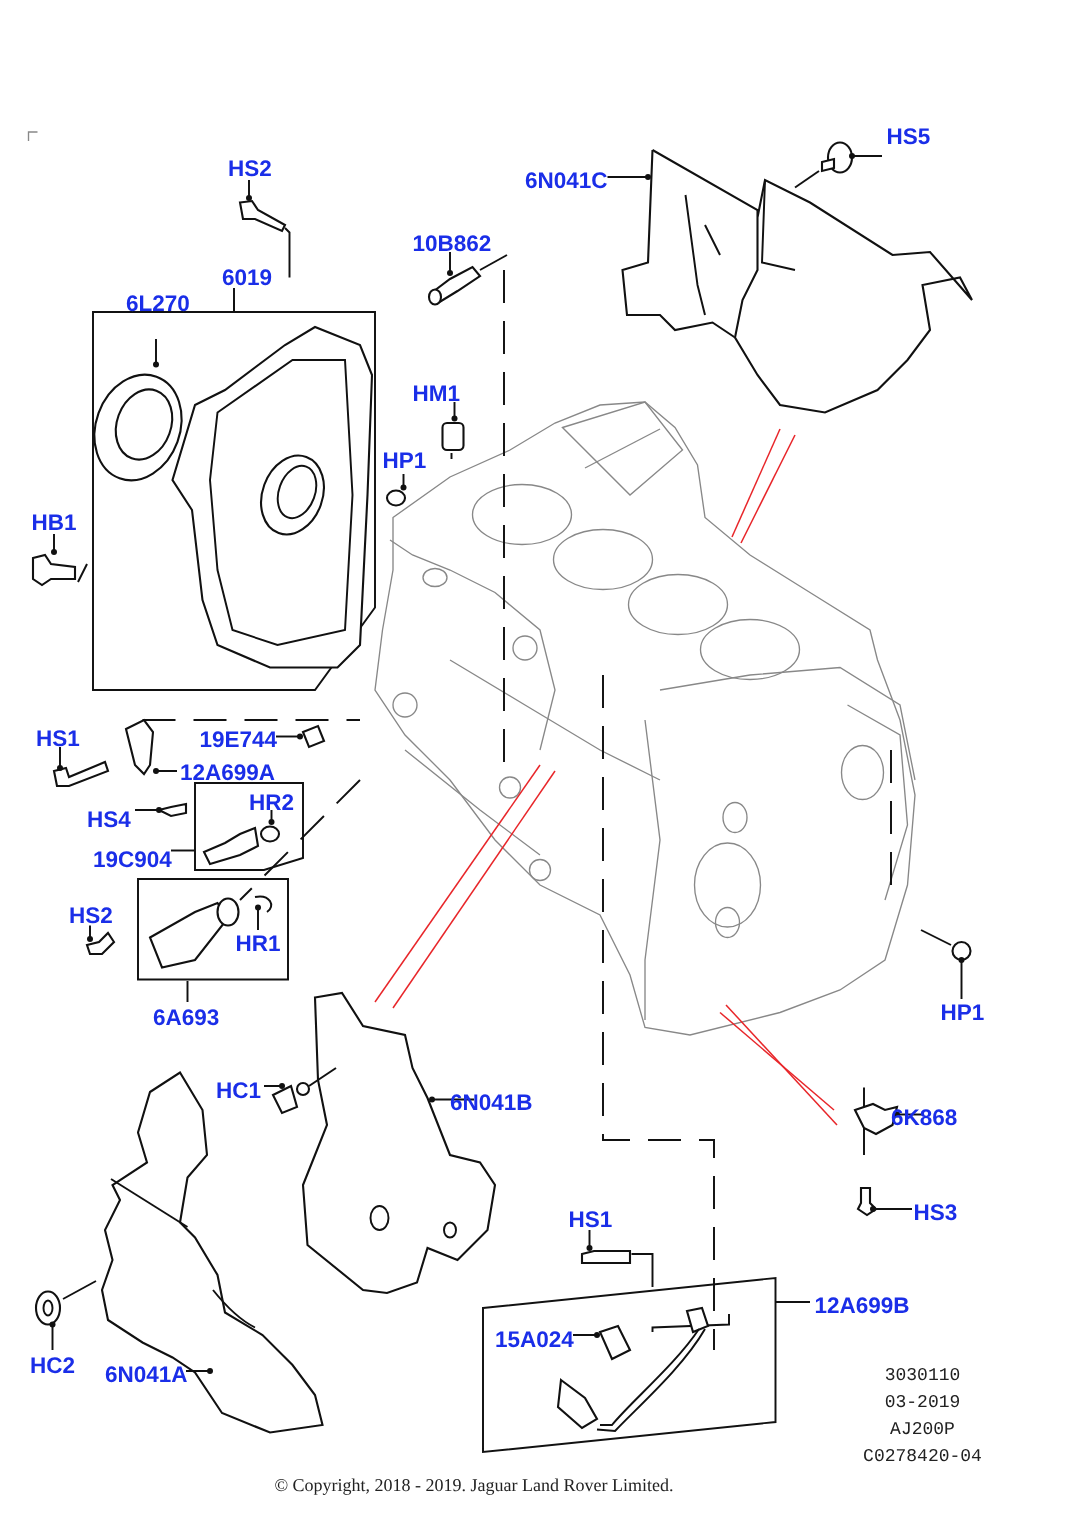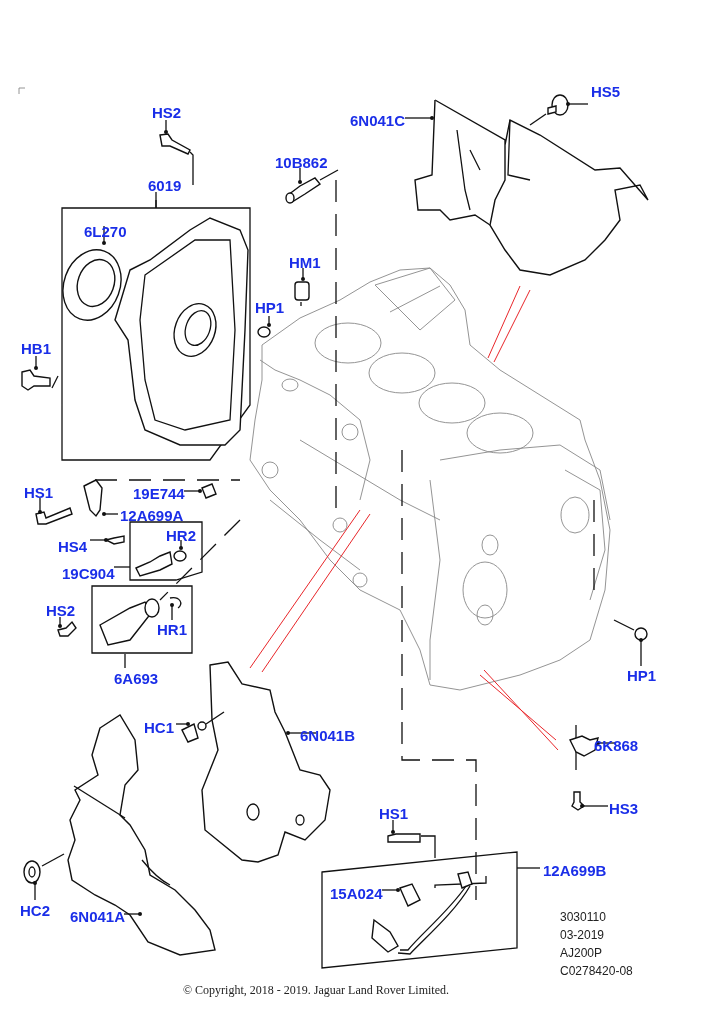--- a/index.html
+++ b/index.html
@@ -9,24 +9,24 @@
     position: absolute;
     font-family: Liberation Sans, sans-serif;
     font-weight: bold;
     font-size: 15px;
     color: #1a2ee8;
     white-space: nowrap;
     line-height: 1;
   }
   .meta {
     position: absolute;
-    font-family: Liberation Sans, sans-serif;
+    font-family: Liberation Mono, monospace;
     font-size: 12px;
     color: #222;
-    text-align: left;
+    text-align: center;
     width: 110px;
     line-height: 1;
   }
   .copyright {
     position: absolute;
     left: 0; width: 632px; top: 983px;
     text-align: center;
     font-family: "Liberation Serif", "DejaVu Serif", serif;
     font-size: 12px;
     color: #222;
@@ -251,45 +251,45 @@
       <circle class="dot" cx="398" cy="890" r="2"></circle>
     <path class="ln" d="M35 883 L35 900"></path>
       <circle class="dot" cx="35" cy="883" r="2"></circle>
     <path class="ln" d="M124 914 L140 914"></path>
       <circle class="dot" cx="140" cy="914" r="2"></circle>
   </g>
 </svg>
 
 <span class="callout" style="left:152px;top:105px">HS2</span>
 <span class="callout" style="left:148px;top:178px">6019</span>
-<span class="callout" style="left:84px;top:224px">6L270</span>
+<span class="callout" style="left:84px;top:195px">6L270</span>
 <span class="callout" style="left:21px;top:341px">HB1</span>
 <span class="callout" style="left:275px;top:155px">10B862</span>
-<span class="callout" style="left:289px;top:255px">HM1</span>
+<span class="callout" style="left:275px;top:255px">HM1</span>
 <span class="callout" style="left:255px;top:300px">HP1</span>
 <span class="callout" style="left:350px;top:113px">6N041C</span>
 <span class="callout" style="left:591px;top:84px">HS5</span>
 <span class="callout" style="left:24px;top:485px">HS1</span>
 <span class="callout" style="left:133px;top:486px">19E744</span>
 <span class="callout" style="left:120px;top:508px">12A699A</span>
 <span class="callout" style="left:58px;top:539px">HS4</span>
 <span class="callout" style="left:166px;top:528px">HR2</span>
 <span class="callout" style="left:62px;top:566px">19C904</span>
 <span class="callout" style="left:46px;top:603px">HS2</span>
 <span class="callout" style="left:157px;top:622px">HR1</span>
-<span class="callout" style="left:114px;top:671px">6A693</span>
+<span class="callout" style="left:102px;top:671px">6A693</span>
 <span class="callout" style="left:627px;top:668px">HP1</span>
 <span class="callout" style="left:144px;top:720px">HC1</span>
 <span class="callout" style="left:300px;top:728px">6N041B</span>
 <span class="callout" style="left:594px;top:738px">6K868</span>
 <span class="callout" style="left:609px;top:801px">HS3</span>
 <span class="callout" style="left:379px;top:806px">HS1</span>
 <span class="callout" style="left:543px;top:863px">12A699B</span>
 <span class="callout" style="left:330px;top:886px">15A024</span>
 <span class="callout" style="left:20px;top:903px">HC2</span>
 <span class="callout" style="left:70px;top:909px">6N041A</span>
 
 <div class="meta" style="left:560px;top:911px">3030110</div>
 <div class="meta" style="left:560px;top:929px">03-2019</div>
 <div class="meta" style="left:560px;top:947px">AJ200P</div>
-<div class="meta" style="left:560px;top:965px">C0278420-08</div>
+<div class="meta" style="left:560px;top:965px">C0278420-04</div>
 
 <div class="copyright">© Copyright, 2018 - 2019. Jaguar Land Rover Limited.</div>
 
 </body></html>

